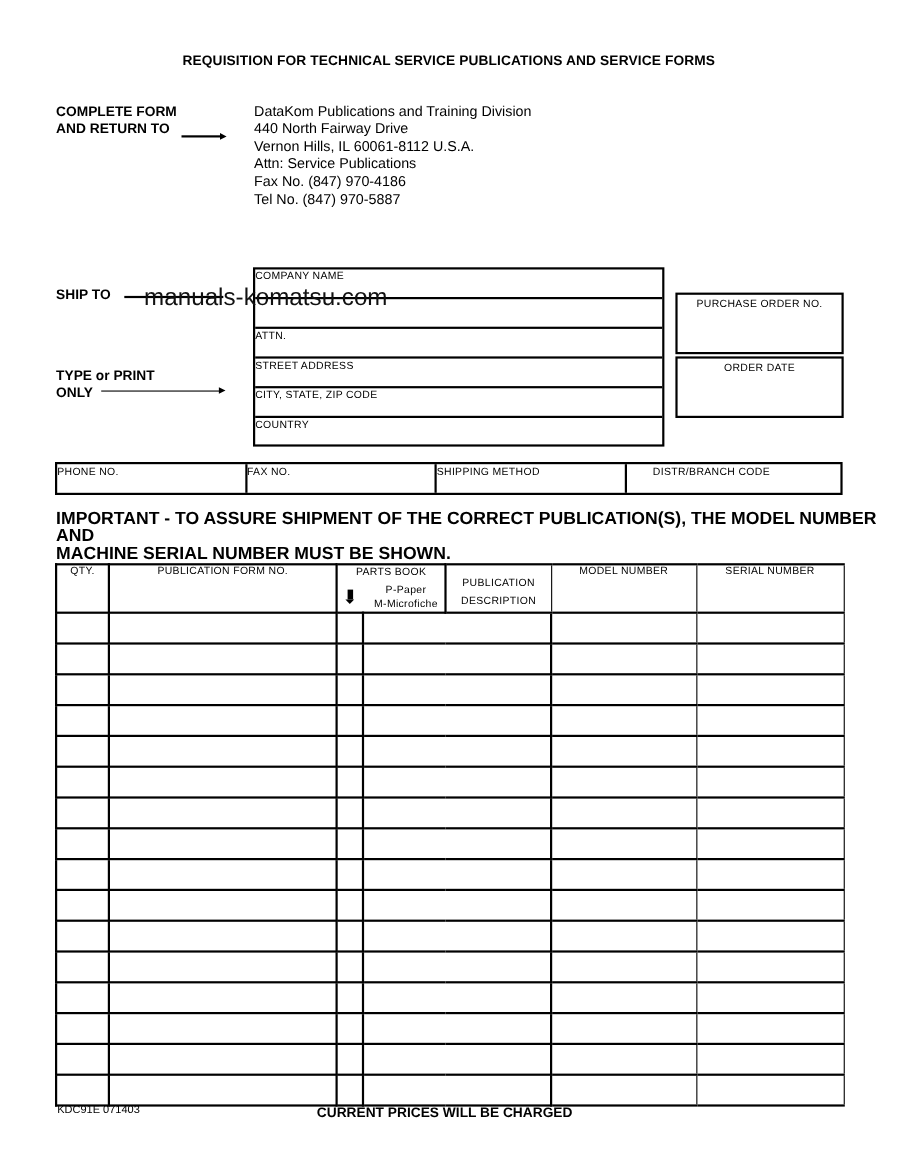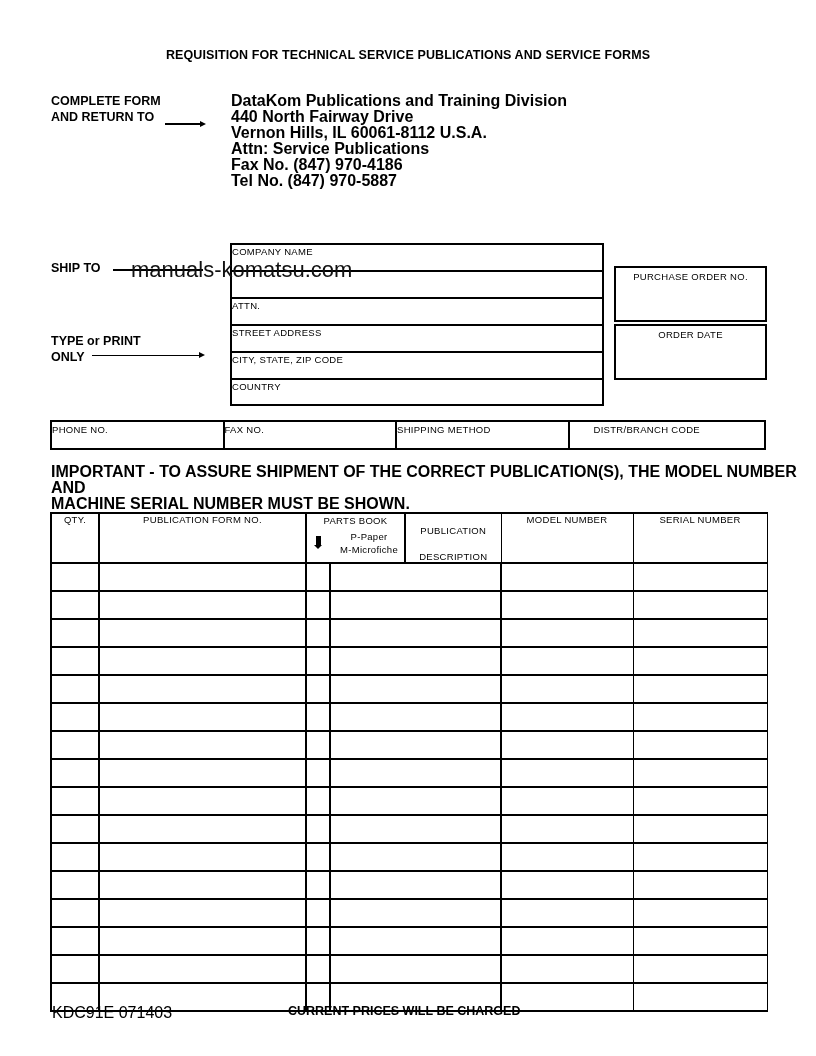--- a/index.html
+++ b/index.html
@@ -1,21 +1,21 @@
 <!DOCTYPE html>
 <html><head>
   <meta charset="utf-8">
   <style>
     html, body { margin:0; padding:0; background:#fff; }
     body { width:816px; height:1056px; position:relative; overflow:hidden; color:#000;
            font-family:"Liberation Sans", sans-serif; }
     .abs { position:absolute; }
     .title { left:0; width:816px; top:48px; text-align:center; font-weight:bold; font-size:12.5px; letter-spacing:0.1px; }
     .lbl-bold { font-weight:bold; font-size:12.5px; line-height:16px; }
-    .addr { left:231px; top:93px; font-weight:bold; font-size:16px; line-height:16px; }
+    .addr { left:231px; top:93px; font-weight:normal; font-size:13px; line-height:16px; }
     .arrow-line { height:1.5px; background:#000; }
     .arrow-head { width:0; height:0; border-top:3px solid transparent; border-bottom:3px solid transparent; border-left:6px solid #000; }
     .box { border:2px solid #000; box-sizing:border-box; }
     .tiny { font-size:9.5px; letter-spacing:0.3px; line-height:11px; }
     .ship-box { left:230px; top:243px; width:374px; height:163px; }
     .ship-row { position:absolute; left:0; width:370px; border-bottom:2px solid #000; box-sizing:border-box; }
     .ship-row span { position:absolute; left:0; top:1px; }
     .watermark { left:131px; top:257px; font-size:22px; color:#111; font-family:"Liberation Sans", sans-serif; }
     .side-box { left:614px; width:153px; height:56px; text-align:center; }
     .side-box span { display:block; margin-top:3px; }
@@ -26,21 +26,21 @@
     table.pubs { position:absolute; left:50px; top:512px; width:716px; border-collapse:collapse; table-layout:fixed; }
     table.pubs td, table.pubs th { border:2px solid #000; padding:0; box-sizing:border-box; }
     table.pubs th { font-weight:normal; vertical-align:top; text-align:center; height:44px; }
     table.pubs td { height:28px; }
     table.pubs .thin { border-left-width:1px; border-right-width:1px; }
     .pb-wrap { position:relative; height:42px; }
     .pb-title { position:absolute; left:0; right:0; top:1px; text-align:center; }
     .pb-sub { position:absolute; right:6px; top:16px; text-align:center; line-height:13px; }
     .pb-arrow { position:absolute; left:9px; top:22px; width:5px; height:9px; background:#000; }
     .pb-arrow:after { content:""; position:absolute; left:-2px; top:9px; border-left:4.5px solid transparent; border-right:4.5px solid transparent; border-top:4px solid #000; }
-    .footer-code { left:52px; top:1004px; font-size:16px; }
+    .footer-code { left:52px; top:1004px; font-size:10px; }
     .footer-note { left:288px; top:1004px; font-weight:bold; font-size:12.5px; }
   </style>
 </head>
 <body>
 
 <div class="abs title">REQUISITION FOR TECHNICAL SERVICE PUBLICATIONS AND SERVICE FORMS</div>
 
 <div class="abs lbl-bold" style="left:51px;top:93px;">
   <div>COMPLETE FORM</div>
   <div>AND RETURN TO</div>
@@ -128,21 +128,21 @@
           <div class="pb-title">PARTS BOOK</div>
           <div class="pb-arrow"></div>
           <div class="pb-sub">
             <div>P-Paper</div>
             <div>M-Microfiche</div>
           </div>
         </div>
       </th>
       <th class="tiny thin" style="padding-top:11px;">
         <div>PUBLICATION</div>
-        <div style="margin-top:15px;">DESCRIPTION</div>
+        <div style="margin-top:5px;">DESCRIPTION</div>
       </th>
       <th class="tiny thin">MODEL NUMBER</th>
       <th class="tiny thin">SERIAL NUMBER</th>
     </tr>
   </thead>
   <tbody id="pub-rows">
       <tr>
         <td></td>
         <td></td>
         <td></td>

